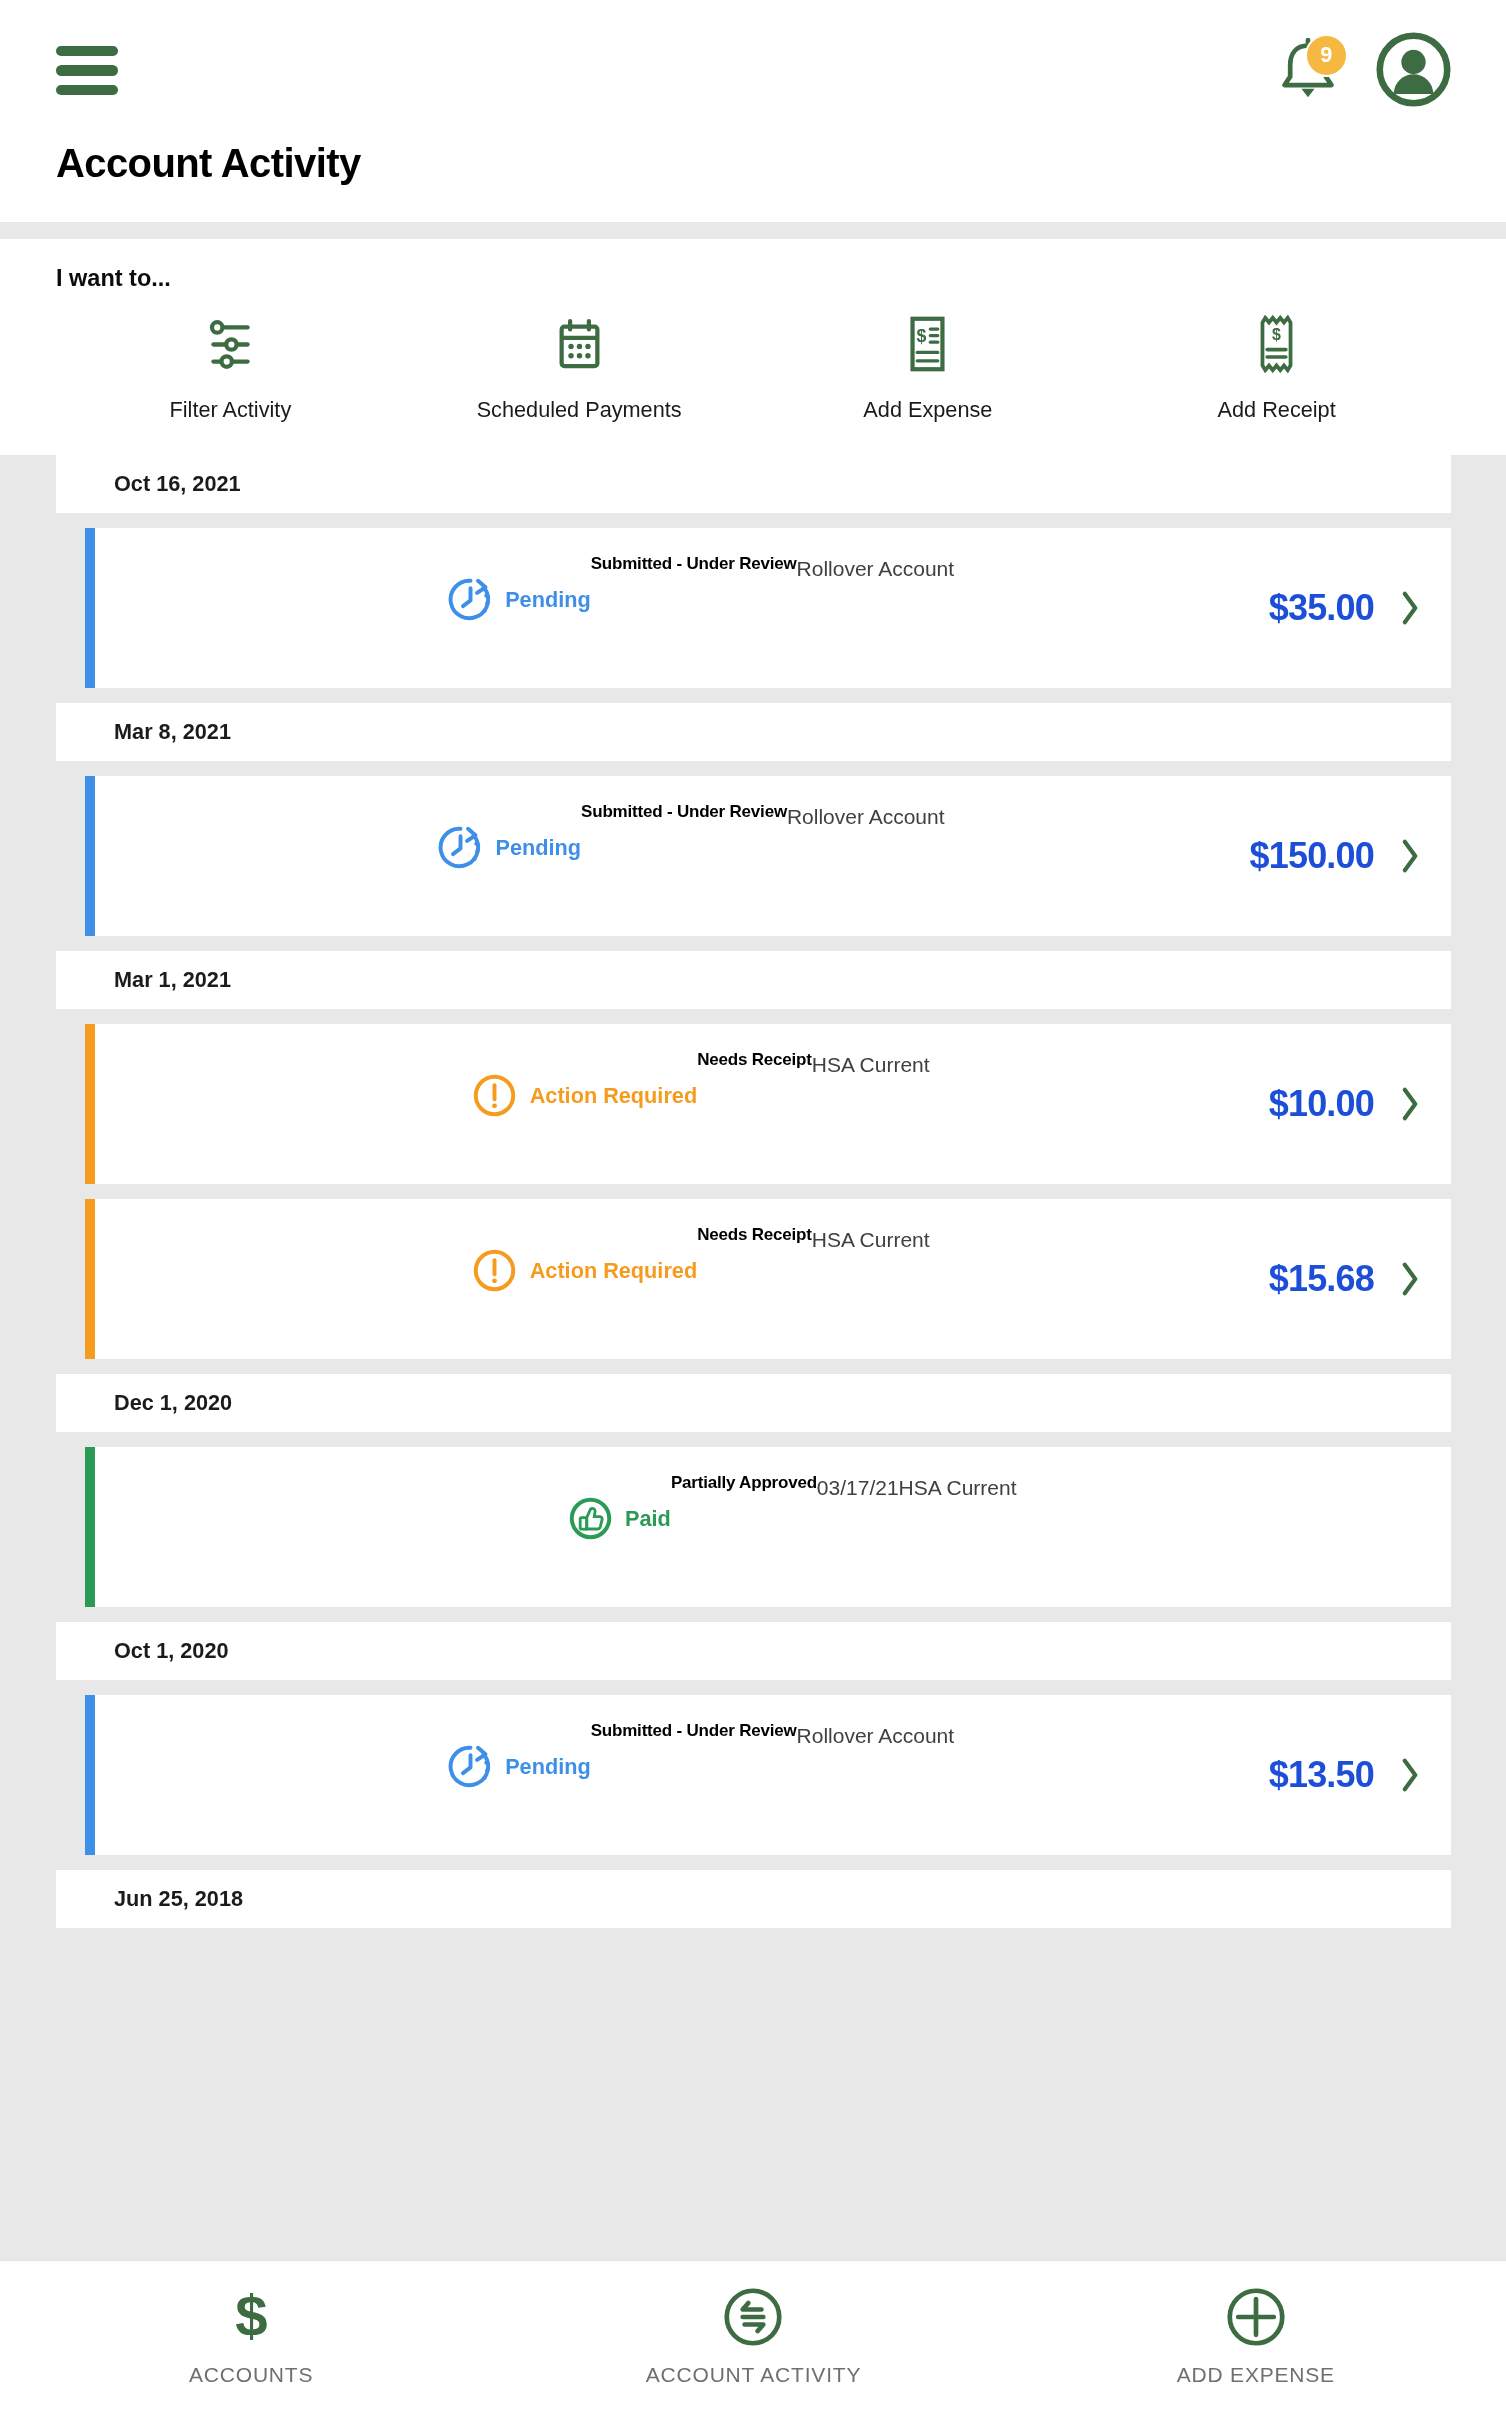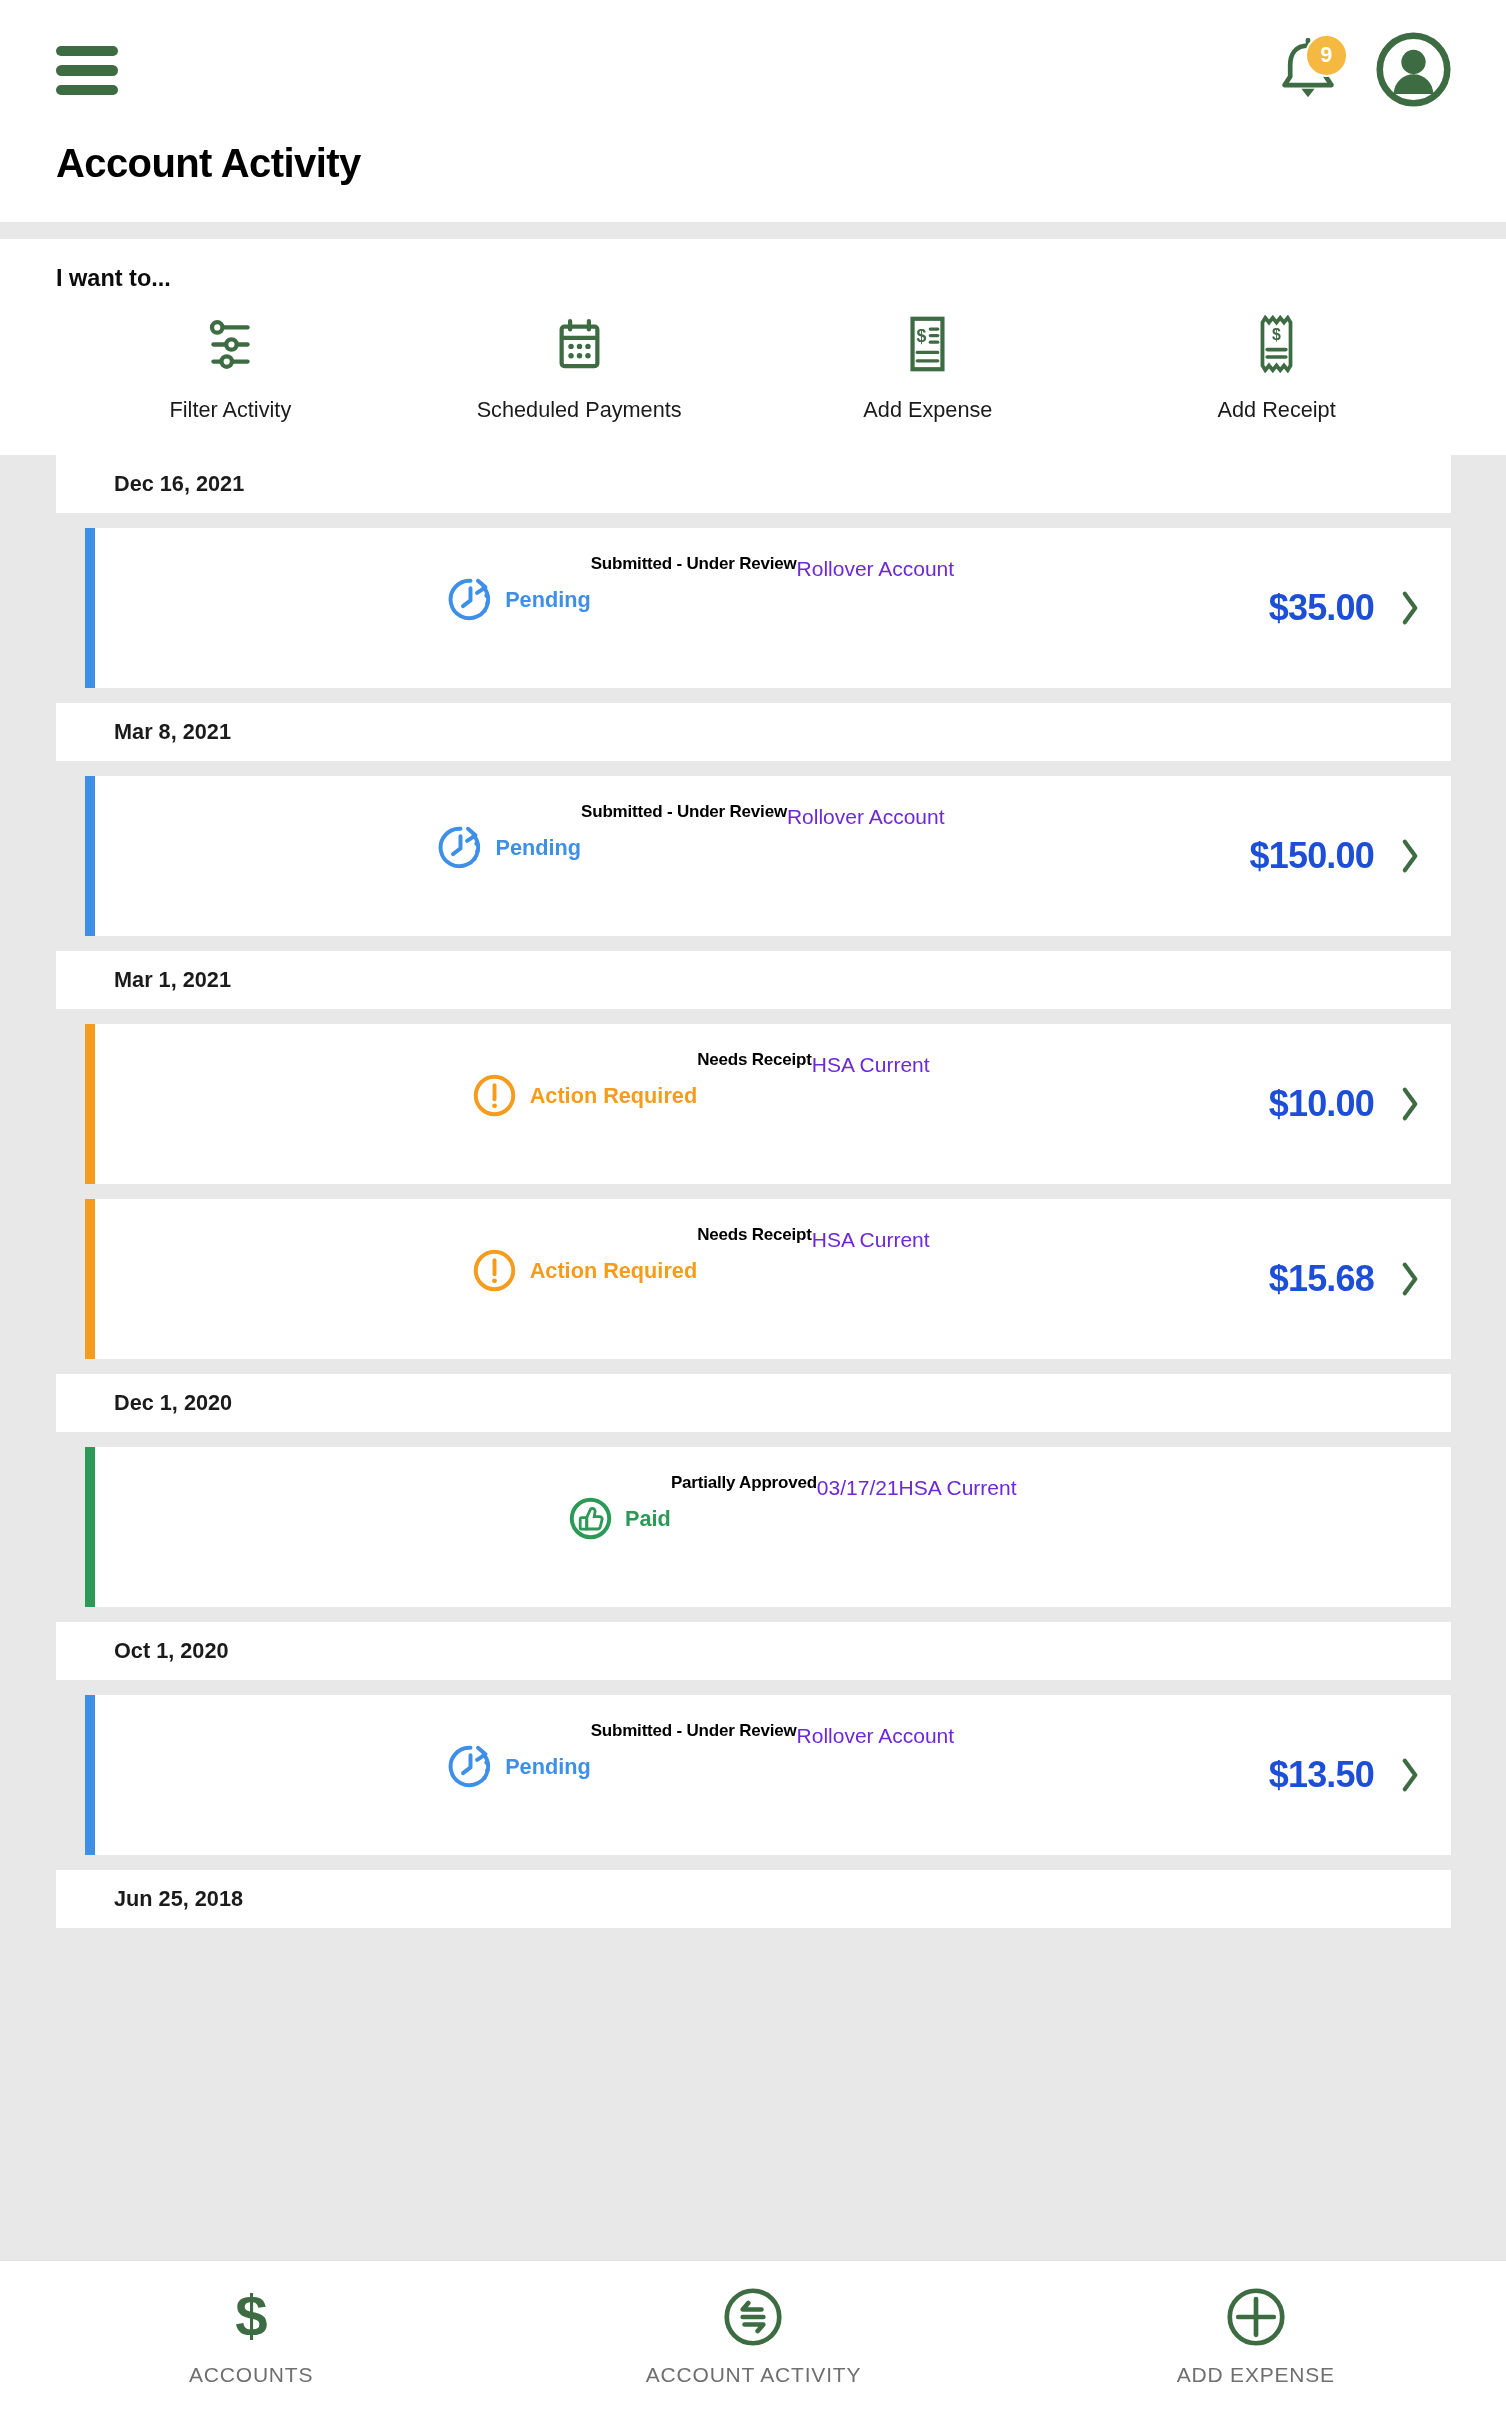--- a/index.html
+++ b/index.html
@@ -51,21 +51,21 @@
     background:#ffffff; margin:15px 56px 15px 85px;
     display:flex; align-items:stretch; position:relative;
     min-height:160px; cursor:pointer;
   }
   .accent { width:10.4px; flex:0 0 10.4px; }
   .txn-body { flex:1 1 auto; padding:26px 0 26px 38px; display:flex; flex-direction:row; justify-content:center; }
   .status-row { display:flex; align-items:center; gap:12.2px; margin-bottom:17px; }
   .status-icon { width:45px; height:45px; flex:0 0 45px; display:flex; align-items:center; justify-content:center; }
   .status-label { font-size:21.7px; font-weight:bold; }
   .txn-title { font-size:17px; font-weight:bold; color:#000000; margin-bottom:9.4px; letter-spacing:-0.2px; }
-  .txn-sub { font-size:21px; color:#6d28d9; line-height:1.45; }
+  .txn-sub { font-size:21px; color:#404040; line-height:1.45; }
   .txn-right { flex:0 0 auto; display:flex; align-items:center; padding-right:28px; gap:24.5px; }
   .txn-amount { font-size:36px; font-weight:bold; color:#1d4ed8; text-align:right; letter-spacing:-0.8px; }
   .chev { width:24.5px; height:41px; display:flex; align-items:center; justify-content:center; }
 
   
   .bottomnav {
     background:#ffffff; flex:0 0 auto; height:151px;
     display:flex; align-items:center; border-top:0.9px solid #e3e3e3;
   }
   .navitem { flex:1; display:flex; flex-direction:column; align-items:center; gap:15px; cursor:pointer; }
@@ -184,21 +184,21 @@
             </g>
           </svg>
         </div>
         <div class="action-label">Add Receipt</div>
       </div>
 
     </div>
   </div>
 
   <div class="list-scroll" id="activity-list">
-      <div class="date-header">Dec 16, 2021</div>
+      <div class="date-header">Oct 16, 2021</div>
       <div class="txn-card">
         <div class="accent" style="background:#3d8fe8"></div>
         <div class="txn-body">
           <div class="status-row">
             <div class="status-icon">
               <svg width="45" height="45" viewBox="0 0 48 48">
                 <path d="M24 4 A20 20 0 1 0 38 11" fill="none" stroke="#3d8fe8" stroke-width="4.2" stroke-linecap="round"></path>
                 <path d="M32 4 L40 11 L31 17" fill="none" stroke="#3d8fe8" stroke-width="4.2" stroke-linecap="round" stroke-linejoin="round"></path>
                 <circle cx="41" cy="20" r="2.3" fill="#3d8fe8"></circle>
                 <circle cx="42" cy="28" r="2.3" fill="#3d8fe8"></circle>

